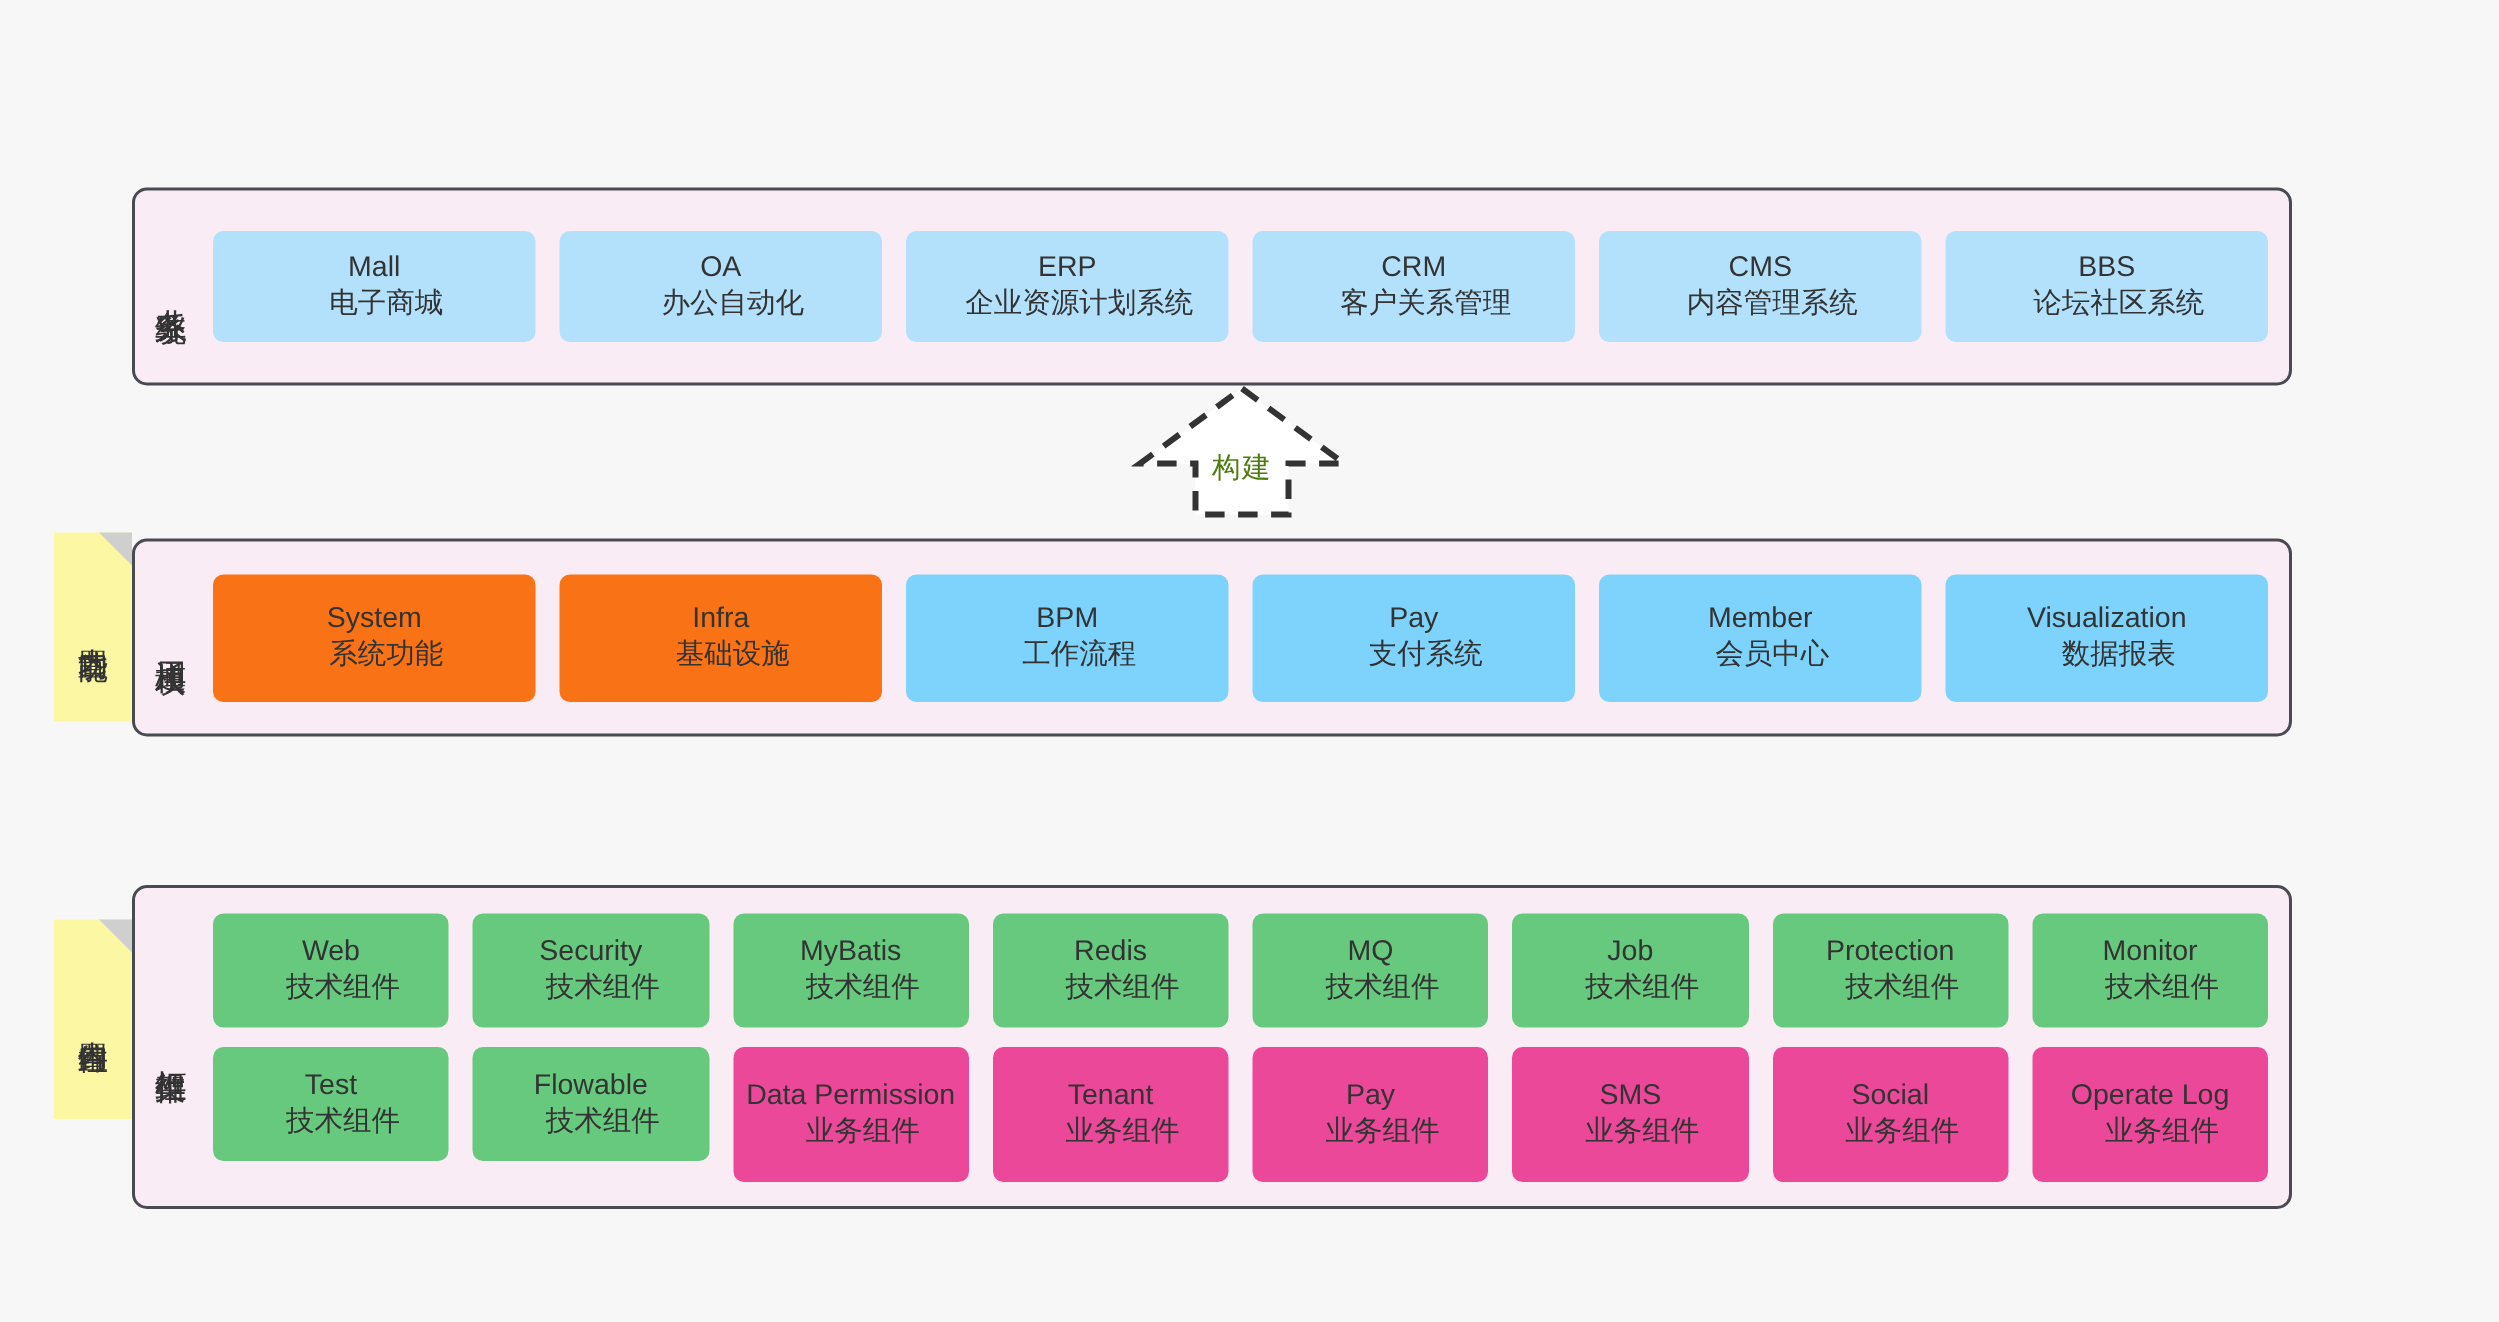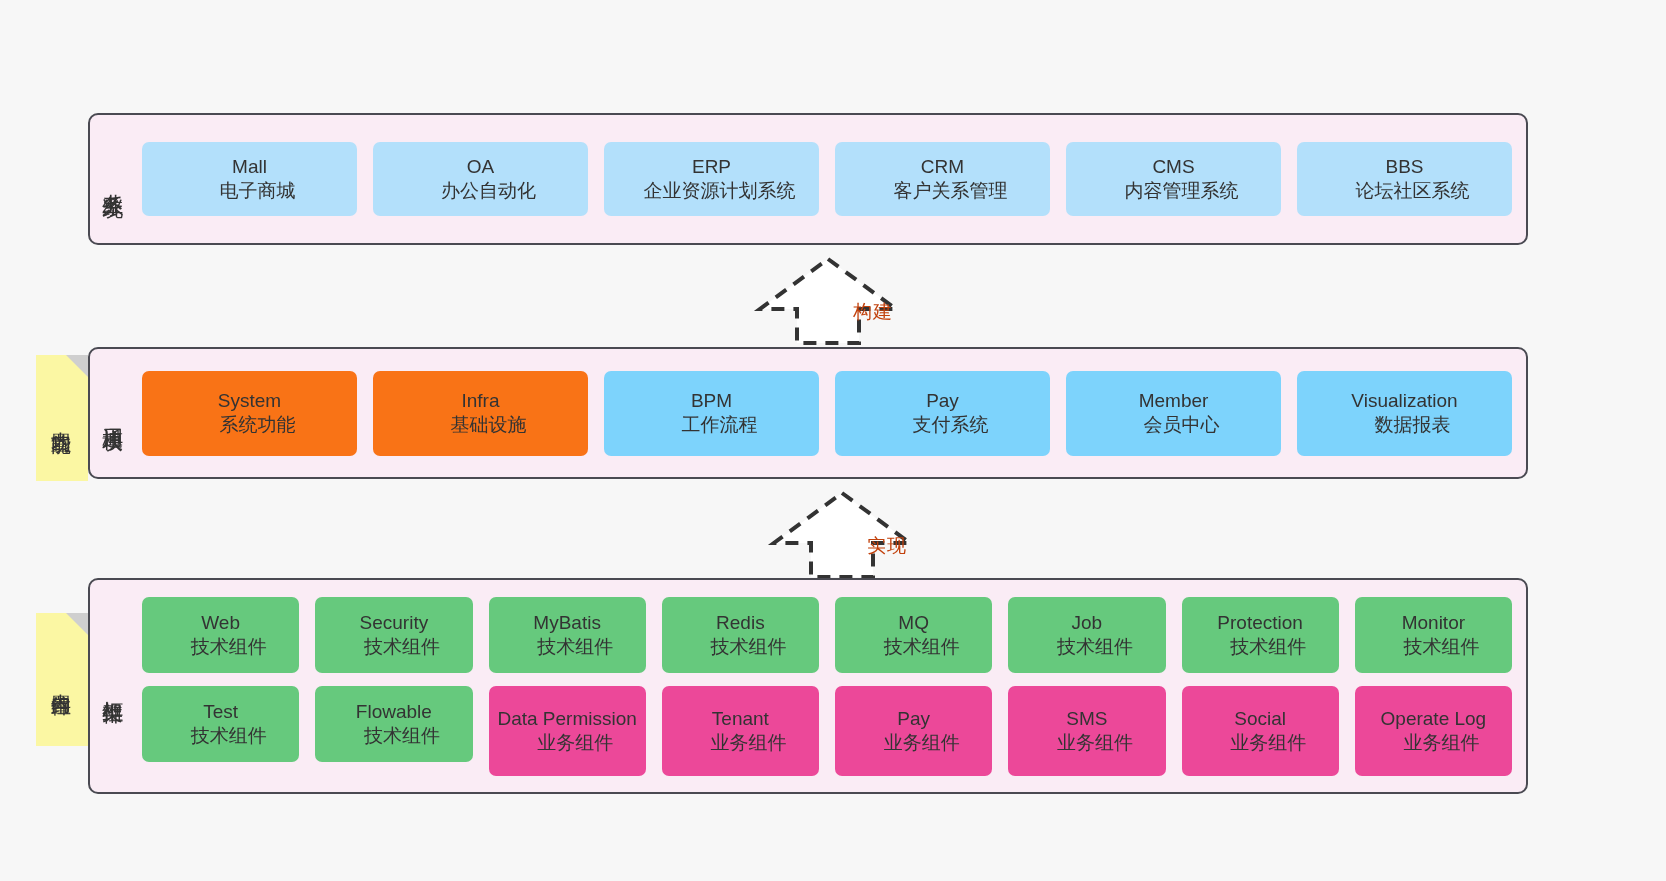--- a/index.html
+++ b/index.html
@@ -23,20 +23,21 @@
 
   
   .layer {
     position: absolute;
     box-sizing: border-box;
     background: #faecf5;
     border: 2px solid #4a4a52;
     border-radius: 10px;
     display: flex;
     align-items: stretch;
+    margin-top: 12px;
   }
   .layer-title {
     flex: 0 0 auto;
     width: 46px;
     display: flex;
     align-items: center;
     justify-content: center;
     font-size: 21px;
     line-height: 1.12;
     letter-spacing: 1px;
@@ -125,25 +126,24 @@
     width: 150px;
     height: 95px;
   }
   .arrow svg { display: block; width: 100%; height: 100%; }
   .arrow-label {
     position: absolute;
     left: 50%;
     top: 46px;
     transform: translateX(-50%);
     font-size: 19px;
-    color: #c2410c;
+    color: #4d7c0f;
     background: transparent;
     white-space: nowrap;
     letter-spacing: 1px;
-    margin-left: 45px;
   }
 </style>
 </head>
 <body>
 
 <div class="canvas">
 
   <div class="layer" style="left:88px; top:113px; width:1440px; height:132px;">
     <div class="layer-title">业务系统</div>
     <div class="layer-body">
@@ -209,26 +209,20 @@
         <span class="en">Member</span>
         <span class="cn">会员中心</span>
       </div>
       <div class="card pink">
         <span class="en">Visualization</span>
         <span class="cn">数据报表</span>
       </div>
     </div>
   </div>
 
-  <div class="arrow" style="left:767px; top:487px;">
-    <svg viewBox="0 0 150 95" preserveAspectRatio="none" aria-hidden="true">
-      <path d="M75 6 L143 56 L106 56 L106 90 L44 90 L44 56 L7 56 Z" fill="#ffffff" stroke="#333333" stroke-width="4" stroke-dasharray="13 9" stroke-linejoin="miter"></path>
-    </svg>
-    <div class="arrow-label">实现</div>
-  </div>
 
   <div class="sticky" style="left:36px; top:613px; height:133px;">
     <span class="fold"></span>
     <span>内置组件</span>
   </div>
 
   <div class="layer" style="left:88px; top:578px; width:1440px; height:216px;">
     <div class="layer-title">框架组件</div>
     <div class="layer-body two-rows">
 

